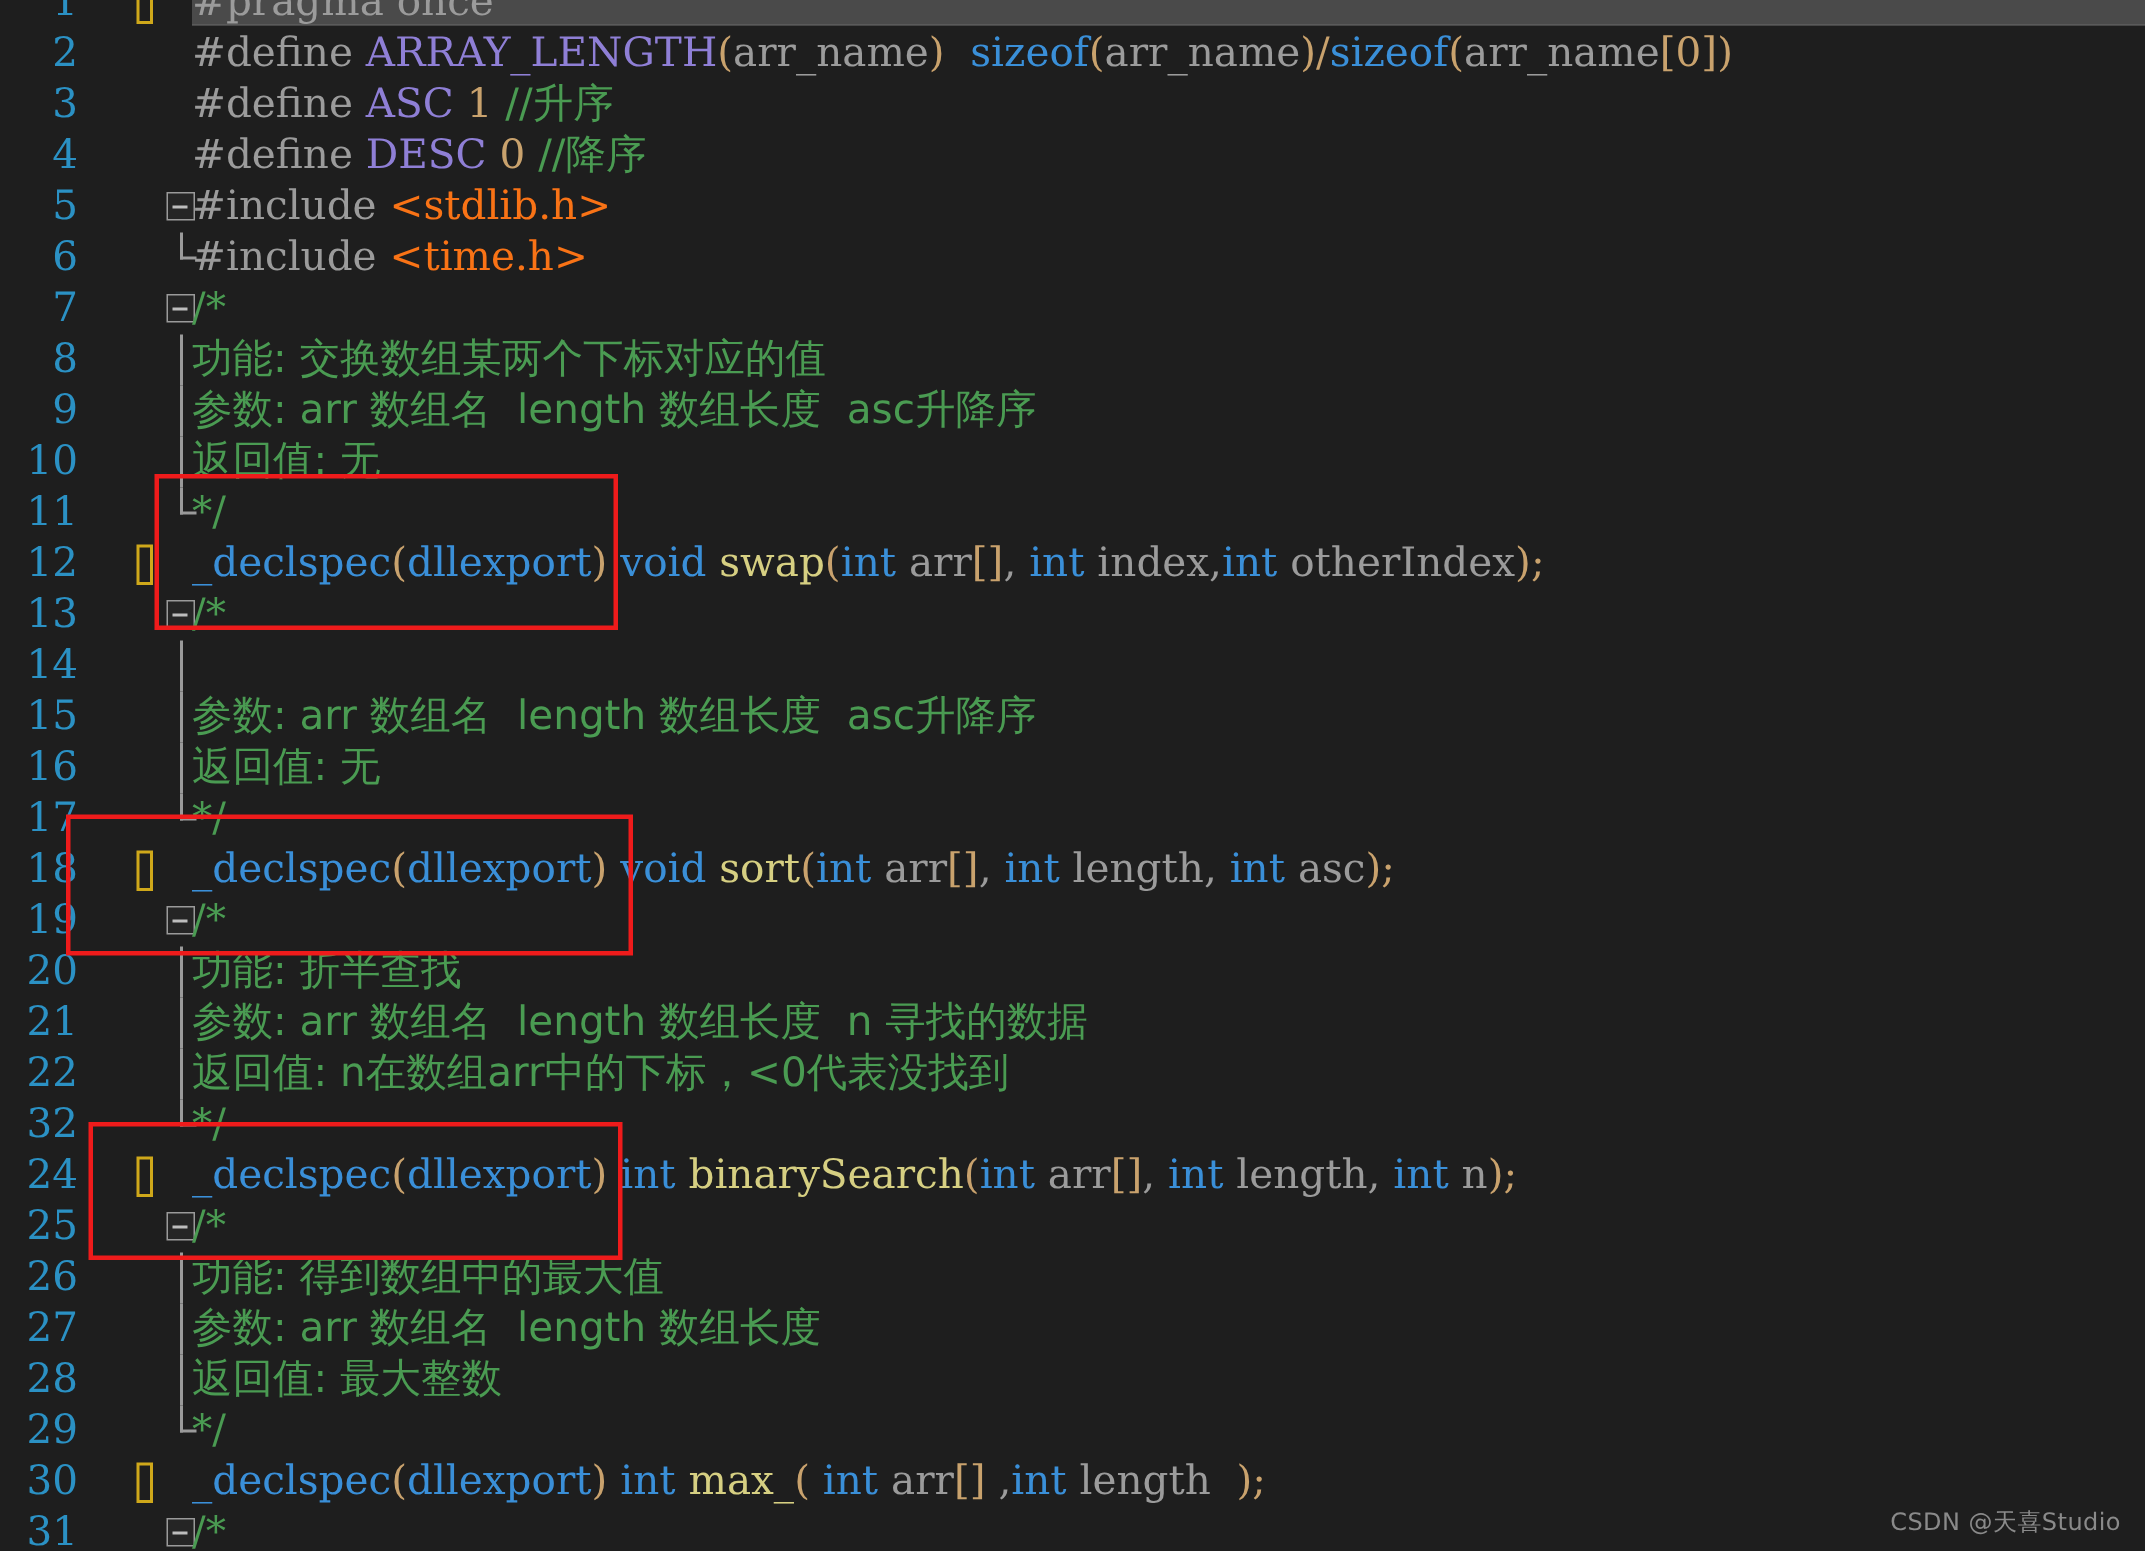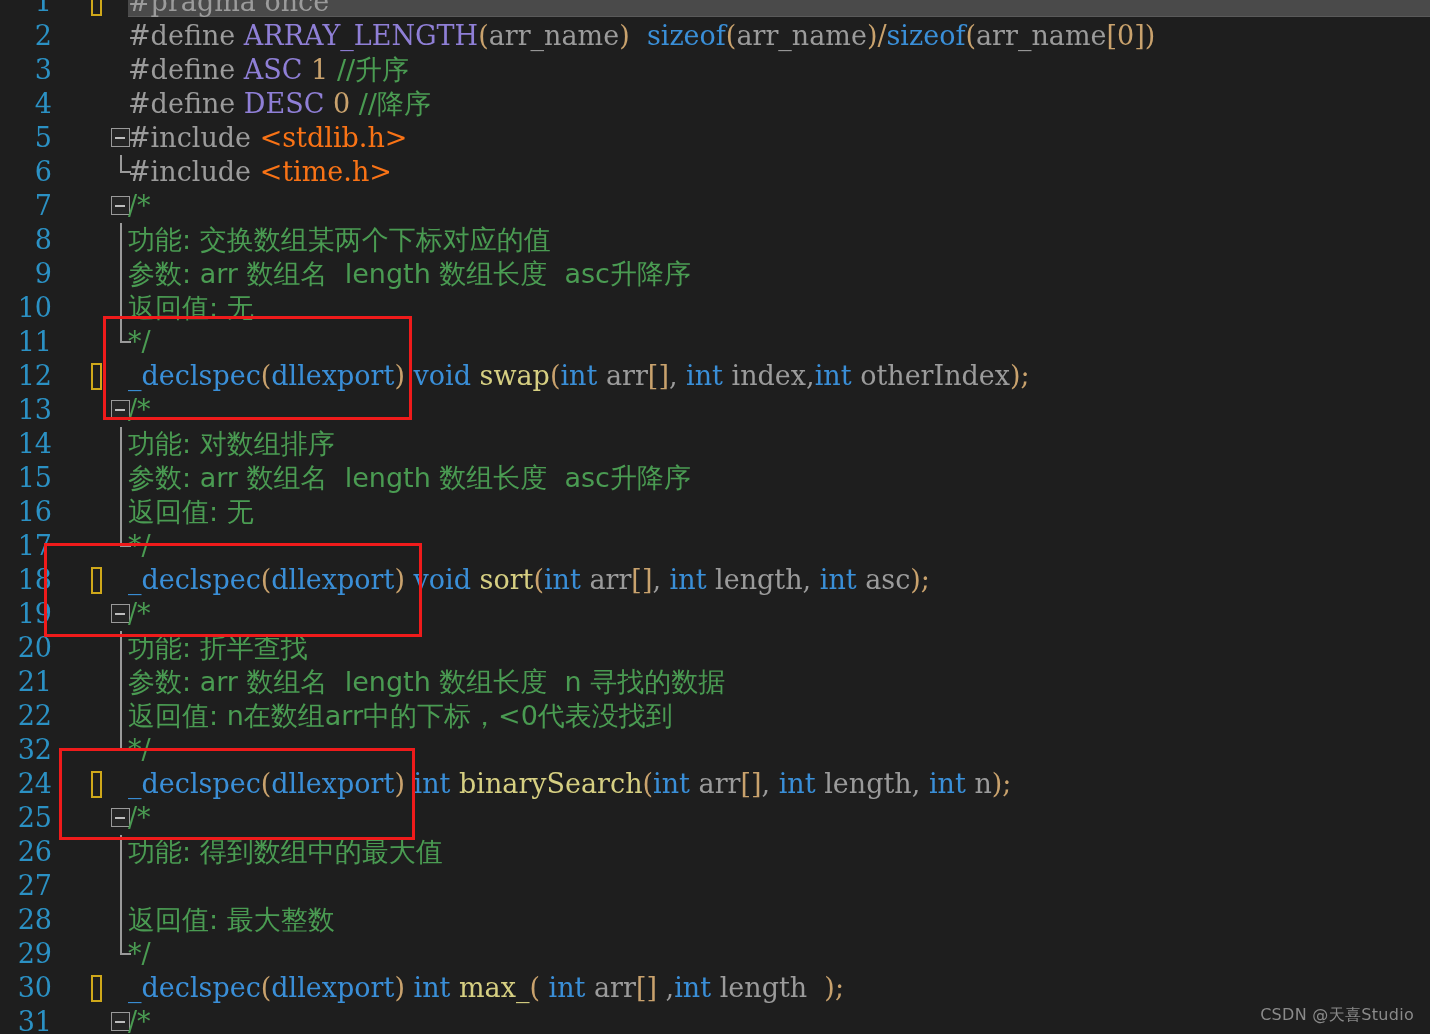--- a/index.html
+++ b/index.html
@@ -141,34 +141,34 @@
       <div class="row" style="top: 87px;"><div class="lineno">4</div><div class="code"><span class="t-pre">#define </span><span class="t-macro">DESC</span><span class="t-plain"> </span><span class="t-num">0</span><span class="t-plain"> </span><span class="t-cmt cjk">//降序</span></div></div>
       <div class="row" style="top: 121px;"><div class="lineno">5</div><div class="foldbox"></div><div class="code"><span class="t-pre">#include </span><span class="t-str">&lt;stdlib.h&gt;</span></div></div>
       <div class="row" style="top: 155px;"><div class="lineno">6</div><div class="guide end"></div><div class="code"><span class="t-pre">#include </span><span class="t-str">&lt;time.h&gt;</span></div></div>
       <div class="row" style="top: 189px;"><div class="lineno">7</div><div class="foldbox"></div><div class="code"><span class="t-cmt">/*</span></div></div>
       <div class="row" style="top: 223px;"><div class="lineno">8</div><div class="guide"></div><div class="code"><span class="t-cmt cjk">功能: 交换数组某两个下标对应的值</span></div></div>
       <div class="row" style="top: 257px;"><div class="lineno">9</div><div class="guide"></div><div class="code"><span class="t-cmt cjk">参数: arr 数组名  length 数组长度  asc升降序</span></div></div>
       <div class="row" style="top: 291px; padding-left: 44px;"><div class="lineno">10</div><div class="guide"></div><div class="code"><span class="t-cmt cjk">返回值: 无</span></div></div>
       <div class="row" style="top: 325px;"><div class="lineno">11</div><div class="guide end"></div><div class="code"><span class="t-cmt">*/</span></div></div>
       <div class="row" style="top: 359px;"><div class="lineno">12</div><div class="changebar"></div><div class="code"><span class="t-kw">_declspec</span><span class="t-punct">(</span><span class="t-kw">dllexport</span><span class="t-punct">)</span><span class="t-plain"> </span><span class="t-kw">void</span><span class="t-plain"> </span><span class="t-fn">swap</span><span class="t-punct">(</span><span class="t-kw">int</span><span class="t-plain"> </span><span class="t-id">arr</span><span class="t-punct">[]</span><span class="t-id">, </span><span class="t-kw">int</span><span class="t-plain"> </span><span class="t-id">index</span><span class="t-id">,</span><span class="t-kw">int</span><span class="t-plain"> </span><span class="t-id">otherIndex</span><span class="t-punct">);</span></div></div>
       <div class="row" style="top: 393px;"><div class="lineno">13</div><div class="foldbox"></div><div class="code"><span class="t-cmt">/*</span></div></div>
-      <div class="row" style="top: 427px;"><div class="lineno">14</div><div class="guide"></div><div class="code"><span class="t-cmt cjk">功能: 对数组排序</span></div></div>
+      <div class="row" style="top: 427px;"><div class="lineno">14</div><div class="guide"></div></div>
       <div class="row" style="top: 461px;"><div class="lineno">15</div><div class="guide"></div><div class="code"><span class="t-cmt cjk">参数: arr 数组名  length 数组长度  asc升降序</span></div></div>
       <div class="row" style="top: 495px;"><div class="lineno">16</div><div class="guide"></div><div class="code"><span class="t-cmt cjk">返回值: 无</span></div></div>
       <div class="row" style="top: 529px;"><div class="lineno">17</div><div class="guide end"></div><div class="code"><span class="t-cmt">*/</span></div></div>
       <div class="row" style="top: 563px;"><div class="lineno">18</div><div class="changebar"></div><div class="code"><span class="t-kw">_declspec</span><span class="t-punct">(</span><span class="t-kw">dllexport</span><span class="t-punct">)</span><span class="t-plain"> </span><span class="t-kw">void</span><span class="t-plain"> </span><span class="t-fn">sort</span><span class="t-punct">(</span><span class="t-kw">int</span><span class="t-plain"> </span><span class="t-id">arr</span><span class="t-punct">[]</span><span class="t-id">, </span><span class="t-kw">int</span><span class="t-plain"> </span><span class="t-id">length</span><span class="t-id">, </span><span class="t-kw">int</span><span class="t-plain"> </span><span class="t-id">asc</span><span class="t-punct">);</span></div></div>
       <div class="row" style="top: 597px;"><div class="lineno">19</div><div class="foldbox"></div><div class="code"><span class="t-cmt">/*</span></div></div>
       <div class="row" style="top: 631px;"><div class="lineno">20</div><div class="guide"></div><div class="code"><span class="t-cmt cjk">功能: 折半查找</span></div></div>
       <div class="row" style="top: 665px;"><div class="lineno">21</div><div class="guide"></div><div class="code"><span class="t-cmt cjk">参数: arr 数组名  length 数组长度  n 寻找的数据</span></div></div>
       <div class="row" style="top: 699px;"><div class="lineno">22</div><div class="guide"></div><div class="code"><span class="t-cmt cjk">返回值: n在数组arr中的下标，&lt;0代表没找到</span></div></div>
       <div class="row" style="top: 733px;"><div class="lineno">32</div><div class="guide end"></div><div class="code"><span class="t-cmt">*/</span></div></div>
       <div class="row" style="top: 767px;"><div class="lineno">24</div><div class="changebar"></div><div class="code"><span class="t-kw">_declspec</span><span class="t-punct">(</span><span class="t-kw">dllexport</span><span class="t-punct">)</span><span class="t-plain"> </span><span class="t-kw">int</span><span class="t-plain"> </span><span class="t-fn">binarySearch</span><span class="t-punct">(</span><span class="t-kw">int</span><span class="t-plain"> </span><span class="t-id">arr</span><span class="t-punct">[]</span><span class="t-id">, </span><span class="t-kw">int</span><span class="t-plain"> </span><span class="t-id">length</span><span class="t-id">, </span><span class="t-kw">int</span><span class="t-plain"> </span><span class="t-id">n</span><span class="t-punct">);</span></div></div>
       <div class="row" style="top: 801px;"><div class="lineno">25</div><div class="foldbox"></div><div class="code"><span class="t-cmt">/*</span></div></div>
       <div class="row" style="top: 835px;"><div class="lineno">26</div><div class="guide"></div><div class="code"><span class="t-cmt cjk">功能: 得到数组中的最大值</span></div></div>
-      <div class="row" style="top: 869px;"><div class="lineno">27</div><div class="guide"></div></div>
+      <div class="row" style="top: 869px;"><div class="lineno">27</div><div class="guide"></div><div class="code"><span class="t-cmt cjk">参数: arr 数组名  length 数组长度</span></div></div>
       <div class="row" style="top: 903px;"><div class="lineno">28</div><div class="guide"></div><div class="code"><span class="t-cmt cjk">返回值: 最大整数</span></div></div>
       <div class="row" style="top: 937px;"><div class="lineno">29</div><div class="guide end"></div><div class="code"><span class="t-cmt">*/</span></div></div>
       <div class="row" style="top: 971px;"><div class="lineno">30</div><div class="changebar"></div><div class="code"><span class="t-kw">_declspec</span><span class="t-punct">(</span><span class="t-kw">dllexport</span><span class="t-punct">)</span><span class="t-plain"> </span><span class="t-kw">int</span><span class="t-plain"> </span><span class="t-fn">max_</span><span class="t-punct">( </span><span class="t-kw">int</span><span class="t-plain"> </span><span class="t-id">arr</span><span class="t-punct">[]</span><span class="t-id"> ,</span><span class="t-kw">int</span><span class="t-plain"> </span><span class="t-id">length</span><span class="t-punct">  );</span></div></div>
       <div class="row" style="top: 1005px;"><div class="lineno">31</div><div class="foldbox"></div><div class="code"><span class="t-cmt">/*</span></div></div>
     </div>
 
   <div id="annots">
       <div class="annot" style="left: 103px; top: 316px; width: 309px; height: 104px; border-color: rgb(239, 27, 27);"></div>
       <div class="annot" style="left: 44px; top: 543px; width: 378px; height: 94px; border-color: rgb(239, 27, 27);"></div>
       <div class="annot" style="left: 59px; top: 748px; width: 356px; height: 92px; border-color: rgb(239, 27, 27);"></div>

